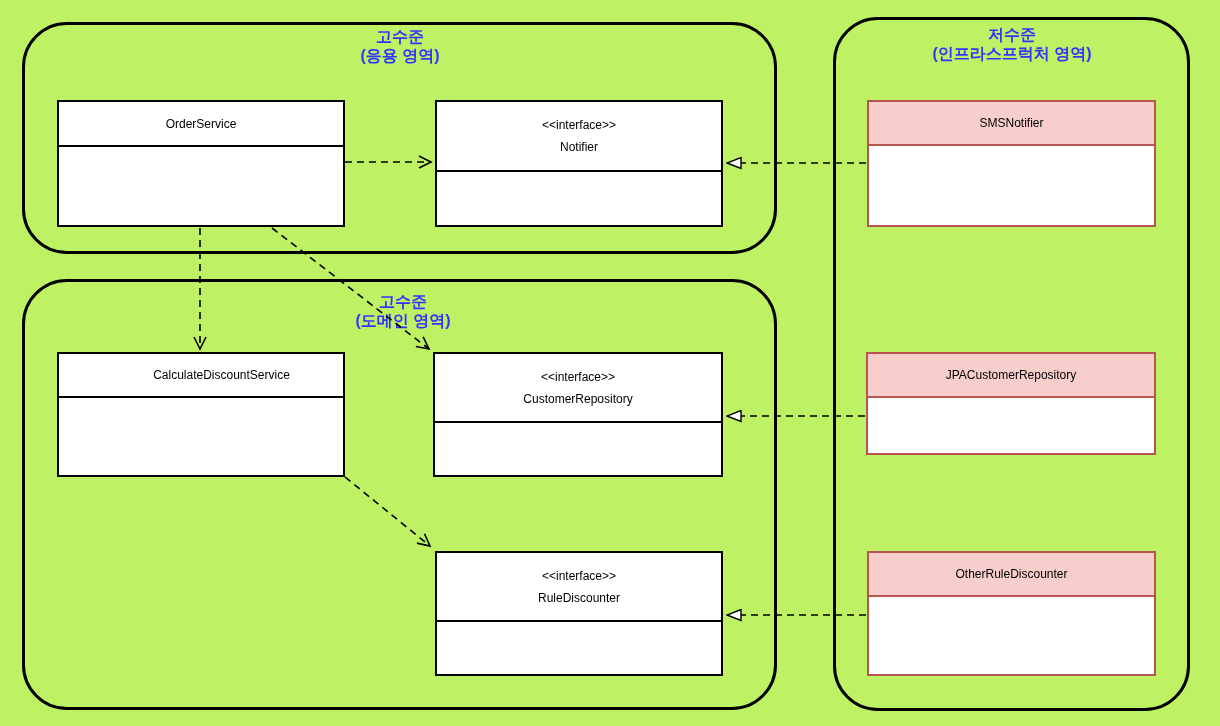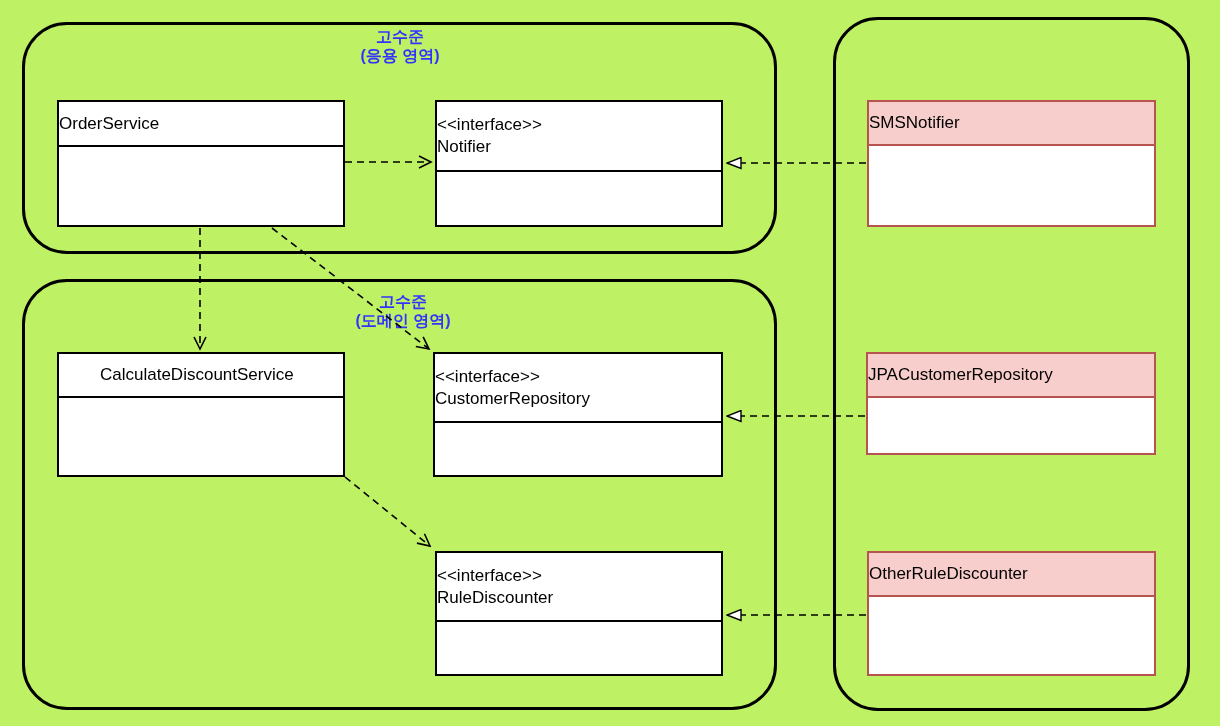--- a/index.html
+++ b/index.html
@@ -37,23 +37,23 @@
     box-sizing: border-box;
     display: flex;
     flex-direction: column;
     z-index: 3;
   }
   .uml-header {
     border-bottom: 2px solid #000000;
     display: flex;
     flex-direction: column;
     justify-content: center;
-    align-items: flex-start;
+    align-items: center;
     text-align: center;
-    font-size: 17px;
+    font-size: 12px;
     line-height: 22px;
     color: #000000;
     box-sizing: border-box;
   }
   .uml-body { flex: 1; }
   .uml-box.infra { border-color: #b85450; }
   .uml-box.infra .uml-header {
     background: #f8cecc;
     border-bottom-color: #b85450;
   }
@@ -81,20 +81,24 @@
   <div class="area" style="left:22px; top:279px; width:755px; height:431px;"></div>
   <div class="area" style="left:833px; top:17px; width:357px; height:694px;"></div>
 
   <div class="area-label" style="left:400px; top:27px;">
     <div>고수준</div>
     <div>(응용 영역)</div>
   </div>
   <div class="area-label" style="left:403px; top:292px;">
     <div>고수준</div>
     <div>(도메인 영역)</div>
+  </div>
+  <div class="area-label" style="left:1012px; top:25px;">
+    <div>저수준</div>
+    <div>(인프라스프럭처 영역)</div>
   </div>
 
   <div class="uml-box" style="left:57px; top:100px; width:288px; height:127px;">
     <div class="uml-header" style="height:45px;">
       <div>OrderService</div>
     </div>
     <div class="uml-body"></div>
   </div>
 
   <div class="uml-box" style="left:435px; top:100px; width:288px; height:127px;">

